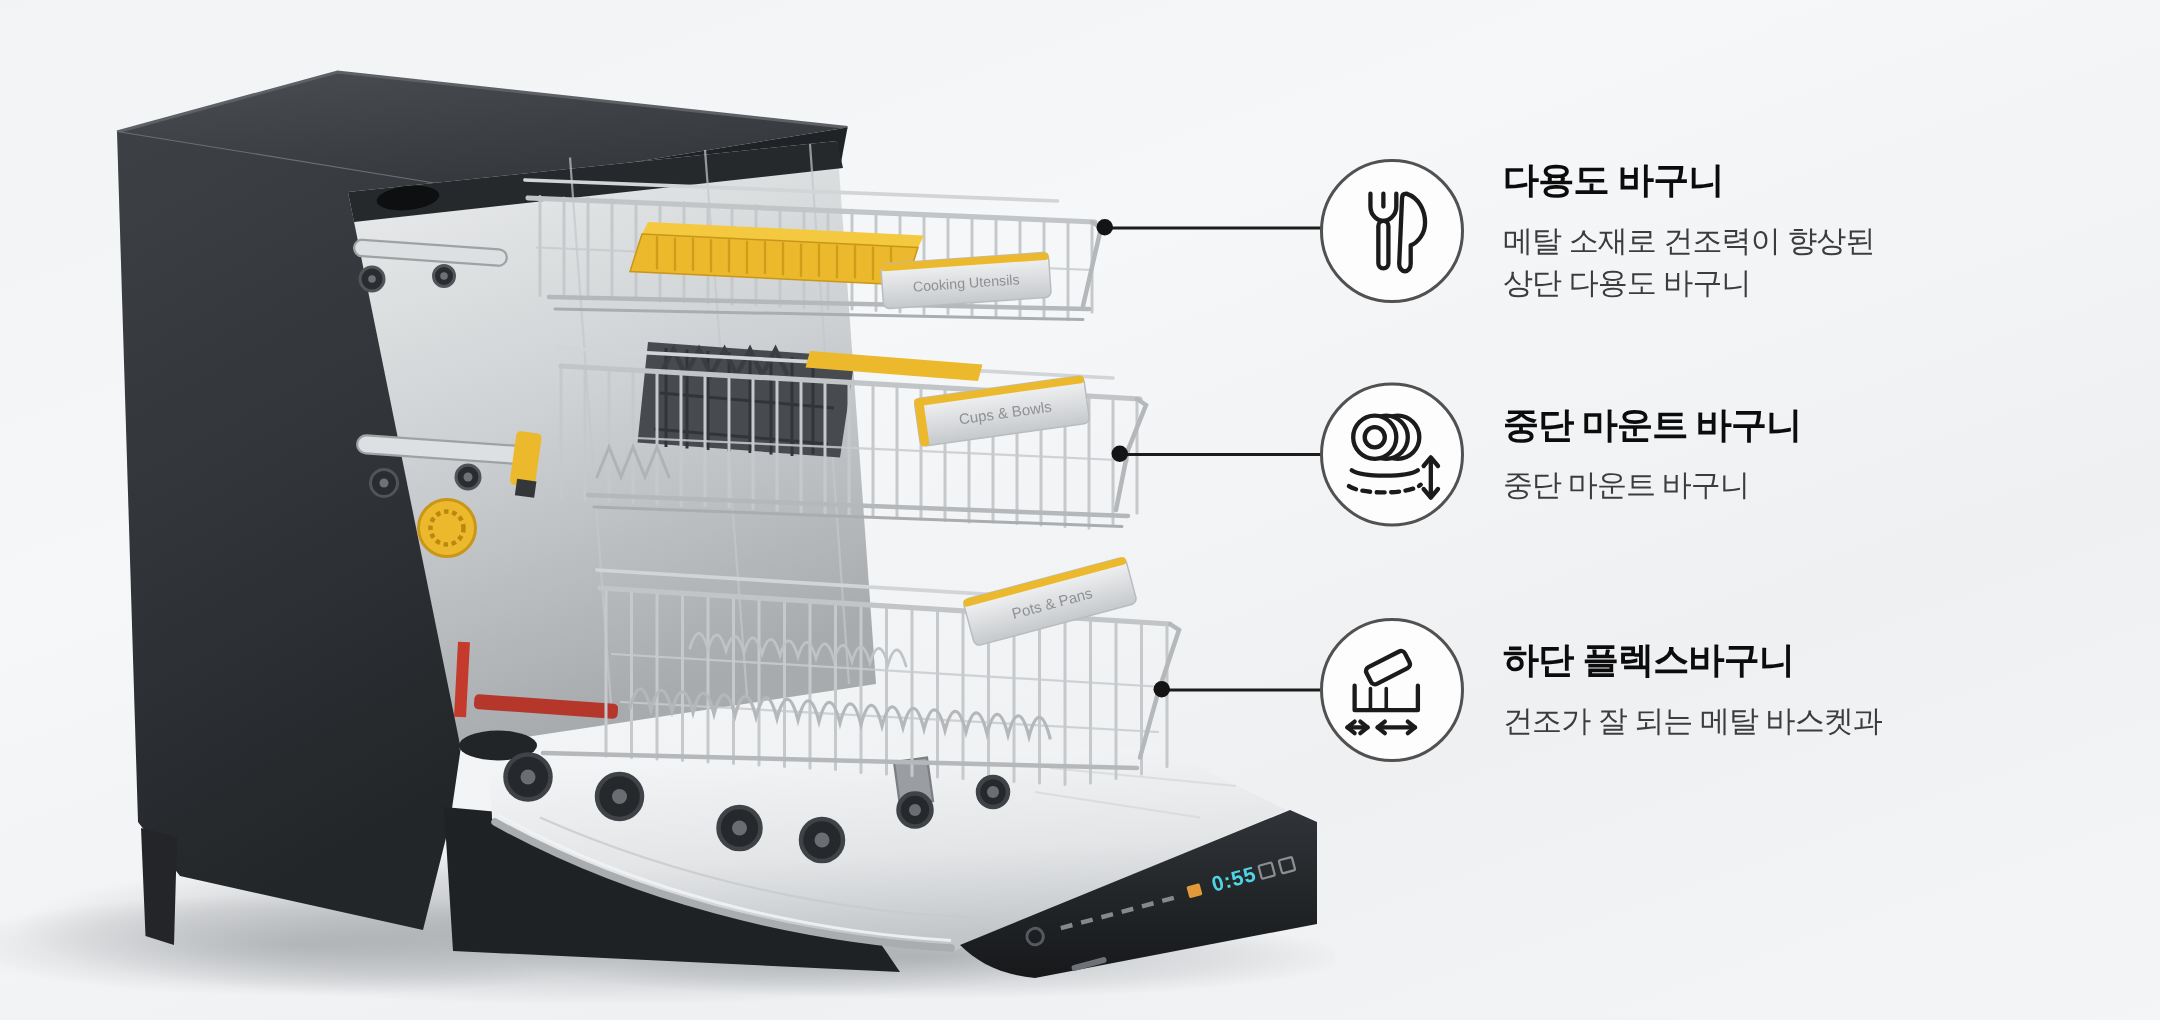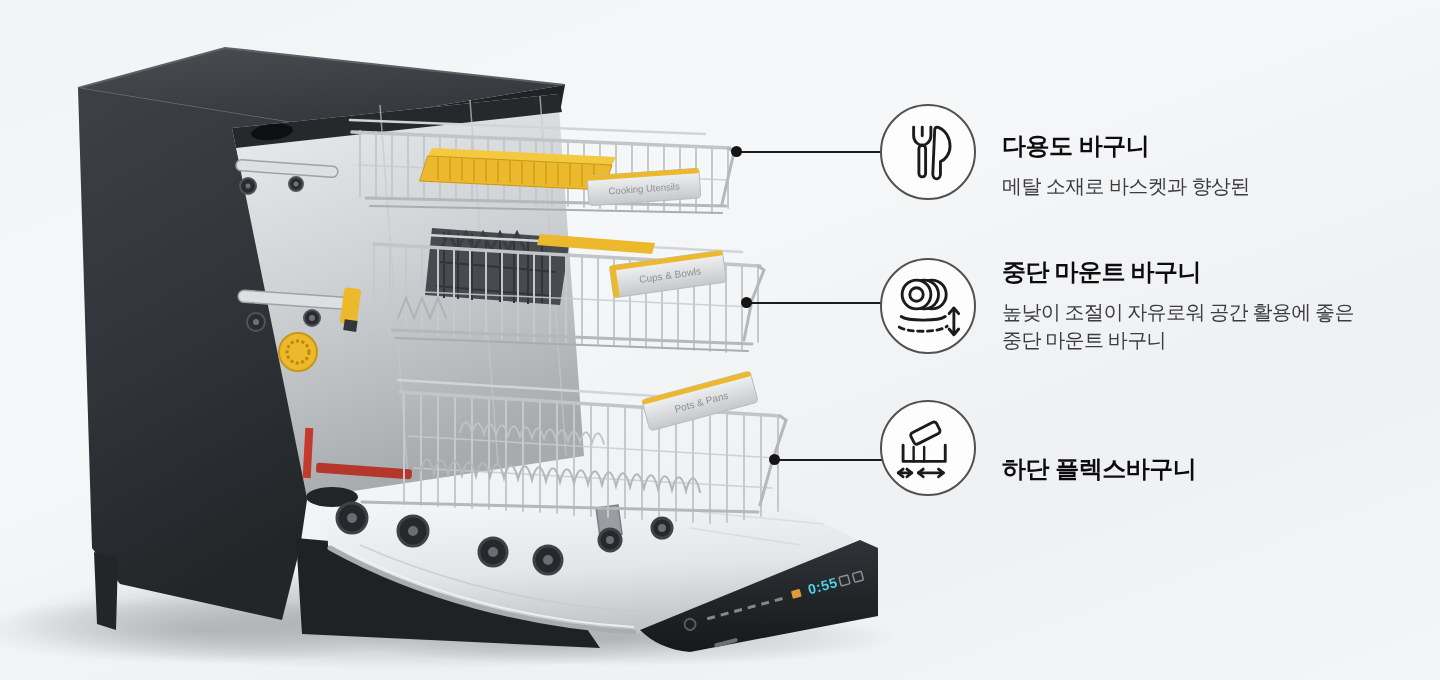--- a/index.html
+++ b/index.html
@@ -5,21 +5,21 @@
   * { margin:0; padding:0; box-sizing:border-box; }
   html,body { width:1440px; height:680px; overflow:hidden; }
   body { font-family:"Liberation Sans","DejaVu Sans",sans-serif; }
   .stage{
     position:relative; width:1440px; height:680px;
     background:linear-gradient(160deg,#f2f3f5 0%,#f6f7f8 35%,#eef0f2 70%,#f4f5f6 100%);
   }
   .illustration{ position:absolute; left:0; top:0; }
   .leader{ position:absolute; height:1.6px; background:#1c1c1c; }
   .leader-dot{ position:absolute; width:11px; height:11px; border-radius:50%; background:#141414; }
-  .callout{ position:absolute; display:flex; align-items:flex-end; }
+  .callout{ position:absolute; display:flex; align-items:center; }
   .callout-icon{
     width:96px; height:96px; border-radius:50%;
     background:#fdfdfe; border:2px solid #515151;
     flex:0 0 auto; display:flex; align-items:center; justify-content:center;
   }
   .callout-text{ margin-left:26px; padding-top:2px; }
   .callout-title{
     font-size:24px; font-weight:bold; color:#0c0c0c;
     letter-spacing:-0.5px; line-height:30px; margin-bottom:12px;
   }
@@ -245,56 +245,57 @@
     <div class="callout-icon">
       <svg class="ico" width="96" height="96" viewBox="0 0 96 96" fill="none" stroke="#1b1b1b" stroke-width="3" stroke-linecap="round" stroke-linejoin="round">
         <path d="M33,22 v9 c0,7 6,10 9,10 c3,0 9,-3 9,-10 v-9"></path>
         <path d="M42,22 v9"></path>
         <rect x="38.5" y="41" width="7" height="33" rx="3.5"></rect>
         <path d="M58,22 c9,3 13,12 13,20 c0,8 -5,14 -10,16 v13 c0,3 -2,5 -4,5 c-2,0 -4,-2 -4,-5 l2,-46 c0,-2 1,-3 3,-3 z"></path>
       </svg>
     </div>
     <div class="callout-text">
       <div class="callout-title">다용도 바구니</div>
-      <div class="callout-line">메탈 소재로 바스켓과 향상된</div>
+      <div class="callout-line">메탈 소재로 건조력이 향상된</div>
+      <div class="callout-line">상단 다용도 바구니</div>
     </div>
   </div>
 
   <div class="callout" style="left:880px; top:255px;font-family:Liberation Serif, serif;">
     <div class="callout-icon">
       <svg class="ico" width="96" height="96" viewBox="0 0 96 96" fill="none" stroke="#1b1b1b" stroke-width="3" stroke-linecap="round" stroke-linejoin="round">
         <circle cx="52" cy="36" r="15" fill="#fdfdfe"></circle>
         <circle cx="44" cy="36" r="15" fill="#fdfdfe"></circle>
         <circle cx="36" cy="36" r="15" fill="#fdfdfe"></circle>
         <circle cx="36" cy="36" r="7"></circle>
         <path d="M20,59 c7,5 39,5 46,0"></path>
         <path d="M18,70 c9,6 42,6 50,-1" stroke-dasharray="5.5,4.5"></path>
         <path d="M75,51 V77"></path>
         <path d="M70,56 L75,50 L80,56"></path>
         <path d="M70,72 L75,78 L80,72"></path>
       </svg>
     </div>
     <div class="callout-text">
       <div class="callout-title">중단 마운트 바구니</div>
-      <div class="callout-line">높낮이 조절이 자유로워 공간 활용에 좋은</div>
       <div class="callout-line">중단 마운트 바구니</div>
     </div>
   </div>
 
-  <div class="callout" style="left:880px; top:400px;">
+  <div class="callout" style="left:880px; top:412px;">
     <div class="callout-icon">
       <svg class="ico" width="96" height="96" viewBox="0 0 96 96" fill="none" stroke="#1b1b1b" stroke-width="3" stroke-linecap="round" stroke-linejoin="round">
         <rect x="30" y="26" width="30" height="13" rx="3" fill="#fdfdfe" transform="rotate(-27 45 32)"></rect>
         <path d="M22,45 v17 h44 v-17"></path>
         <path d="M33,47 v15 M44,47 v15" stroke-width="2.5"></path>
         <path d="M17,74 h14 M38,74 h26"></path>
         <path d="M22,70 l-5,4 5,4"></path>
         <path d="M26,70 l5,4 -5,4"></path>
         <path d="M43,70 l-5,4 5,4"></path>
         <path d="M59,70 l5,4 -5,4"></path>
       </svg>
     </div>
     <div class="callout-text">
       <div class="callout-title">하단 플렉스바구니</div>
+      <div class="callout-line">건조가 잘 되는 메탈 바스켓과</div>
     </div>
   </div>
 
 </div>
 
 </body></html>

